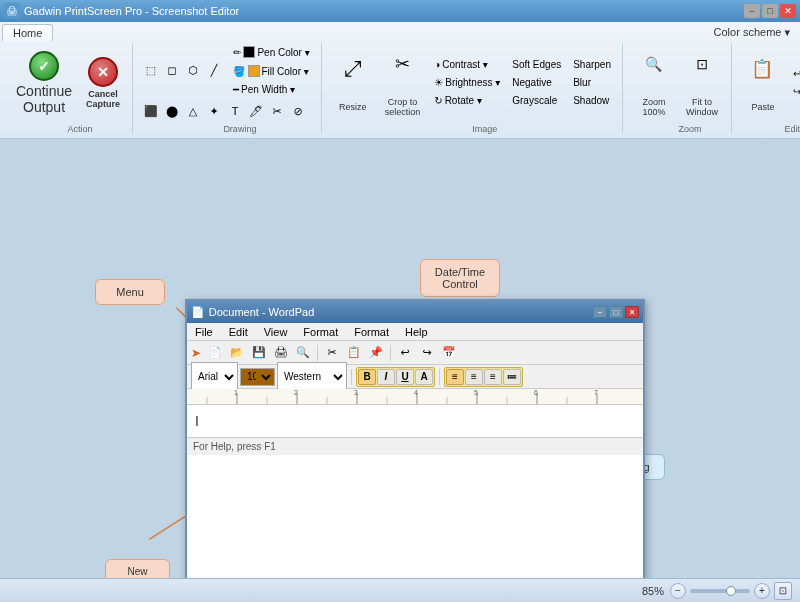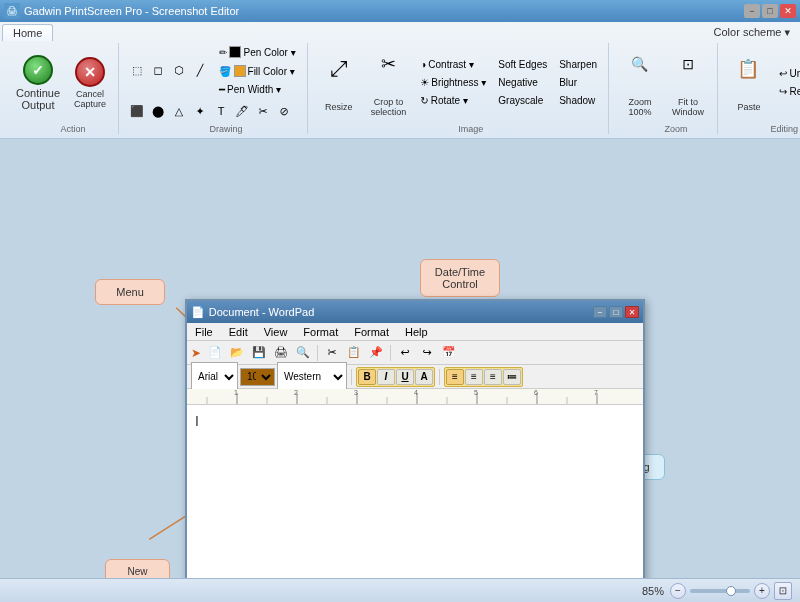--- a/index.html
+++ b/index.html
@@ -121,26 +121,26 @@
     <div class="ribbon-tabs">
       <div class="ribbon-tab active">Home</div>
       <div style="margin-left:auto; padding: 2px 8px; font-size:11px; cursor:pointer; color:#333; display:flex; align-items:center;">Color scheme ▾</div>
     </div>
     <div class="ribbon-content">
 
       <div class="ribbon-group">
         <div class="ribbon-group-content">
           <div class="continue-btn">
             <div class="continue-icon">✓</div>
-            <div style="font-size:11px; text-align:center; color:#333; margin-top:2px;">Continue
+            <div style="font-size:14px; text-align:center; color:#333; margin-top:2px;">Continue
 Output</div>
           </div>
           <div class="continue-btn">
             <div class="cancel-icon">✕</div>
-            <div style="font-size:9px; text-align:center; color:#333; margin-top:2px;">Cancel<br>Capture</div>
+            <div style="font-size:9px; text-align:center; color:#333; margin-top:2px;font-weight:bold;">Cancel<br>Capture</div>
           </div>
         </div>
         <div class="ribbon-group-label">Action</div>
       </div>
 
       <div class="ribbon-group">
         <div class="ribbon-group-content" style="flex-direction:column; align-items:flex-start;">
           <div style="display:flex; gap:4px; align-items:center; margin-bottom:2px;">
 
             <div style="display:flex; gap:1px;">
@@ -383,20 +383,21 @@
           <text x="409" y="6" font-size="7" fill="#666" text-anchor="middle">7</text>
         </svg>
       </div>
 
       <div class="wordpad-content">
         <div style="width:100%; height:100%; position:relative;">
           <span style="font-size:14px; color:#333;">I</span>
         </div>
       </div>
 
+      <div class="wordpad-statusbar">For Help, press F1</div>
     </div>
 
     <div class="status-bar">
       <span>85%</span>
       <div class="zoom-controls">
         <div class="zoom-btn">−</div>
         <div class="zoom-slider">
           <div class="zoom-slider-thumb"></div>
         </div>
         <div class="zoom-btn">+</div>

